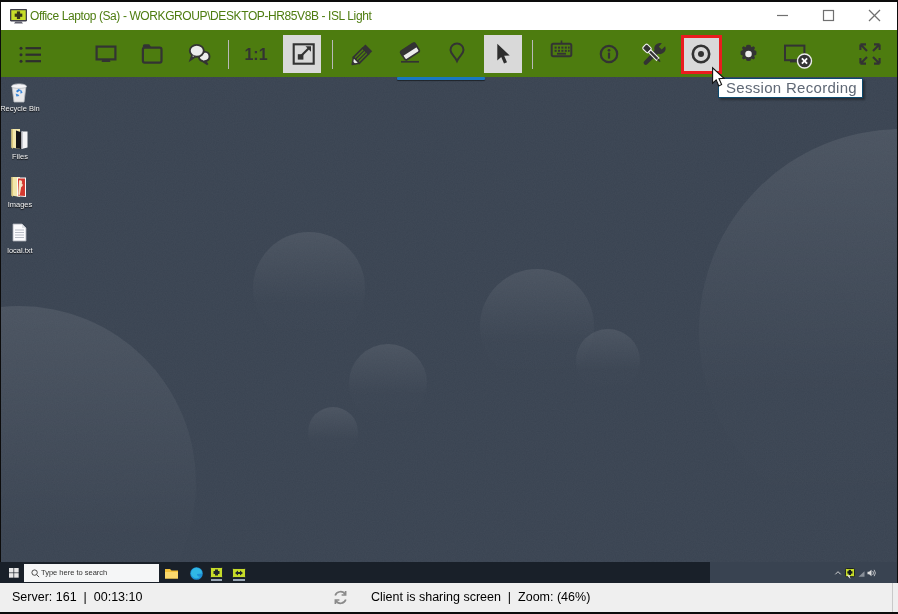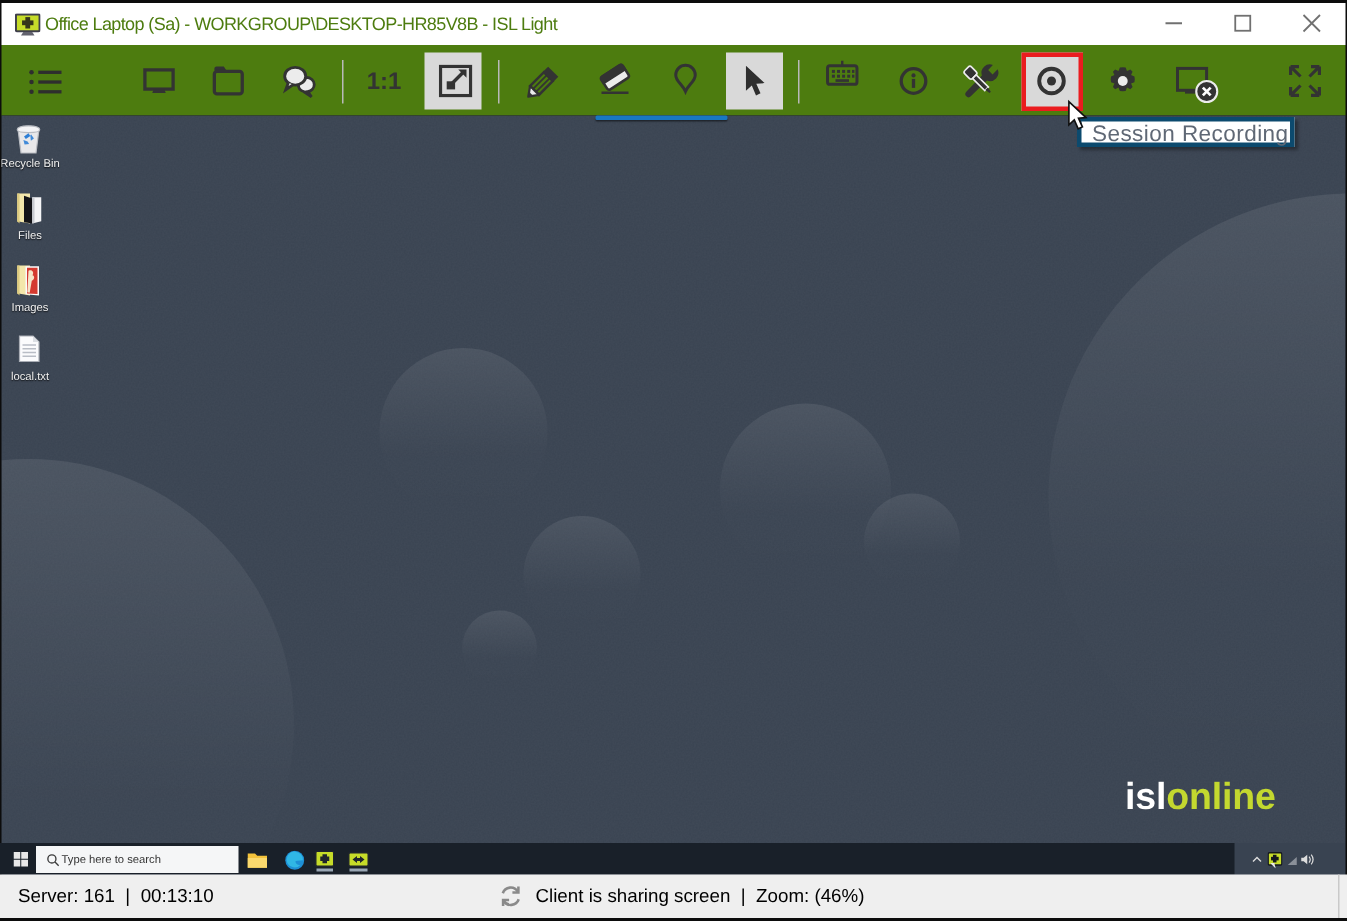--- a/index.html
+++ b/index.html
@@ -11,28 +11,28 @@
   
   #toolbar{left:1px;top:30px;width:896px;height:47px;background:#4d7c0f}
   .sep{top:40px;width:1px;height:29px;background:#b9b9b9}
   .pressed{background:#d9d9d9}
   
   #desktop{left:1px;top:77px;width:896px;height:539px;background:#394351;overflow:hidden}
   .dlabel{position:absolute;width:60px;left:-11px;text-align:center;font-size:7.5px;color:#f2f2f2;text-shadow:0 1px 1px rgba(0,0,0,0.9)}
   #logo{left:749px;top:440px;font-size:25px;font-weight:bold;letter-spacing:-0.1px;color:#ffffff}
   #logo span{color:#c3d82f}
   
-  #taskbar{left:0;top:562px;width:823px;height:21px;background:#192029}
+  #taskbar{left:0;top:562px;width:710px;height:21px;background:#192029}
   #searchbox{left:24px;top:2px;width:135px;height:18px;background:#f5f6f7;color:#333;font-size:7.5px;line-height:18px}
   
   #statusbar{left:0;top:583px;width:898px;height:29px;background:#efefef;font-size:12.5px;color:#000000}
   #statusbar .st{top:7px;white-space:nowrap}
   #bottomborder{left:0;top:612px;width:898px;height:2px;background:#0c0c0c}
   
-  #tooltip{left:718px;top:78px;width:145px;height:20px;background:#ffffff;border:3px solid #0c4a6e;box-shadow:2px 2px 2px rgba(0,0,0,0.35);box-sizing:border-box;font-size:15px;letter-spacing:0.3px;color:#5f6875;line-height:18px;padding-left:7px}
+  #tooltip{left:718px;top:78px;width:145px;height:20px;background:#ffffff;border:1px solid #0c4a6e;box-shadow:2px 2px 2px rgba(0,0,0,0.35);box-sizing:border-box;font-size:15px;letter-spacing:0.3px;color:#5f6875;line-height:18px;padding-left:7px}
 </style>
 </head>
 <body>
 <div id="root">
   <div class="abs" id="titlebar">
 
     <svg class="abs" style="left:9px;top:7px" width="17" height="15" viewBox="0 0 17 15">
       <rect x="0.6" y="0.6" width="15.8" height="11.2" rx="0.8" fill="#c6dc29" stroke="#3f3f4c" stroke-width="1.4"></rect>
       <rect x="6.9" y="2.4" width="3.2" height="7.6" fill="#35351b"></rect>
       <rect x="4.7" y="4.6" width="7.6" height="3.2" fill="#35351b"></rect>
@@ -233,21 +233,20 @@
       <path d="M1 1 L10 1 L14 5 L14 18 L1 18 Z" fill="#fbfbfd" stroke="#a9adb5" stroke-width="0.8"></path>
       <path d="M10 1 L10 5 L14 5 Z" fill="#dcdfe4"></path>
       <g stroke="#b9bdc6" stroke-width="1">
         <line x1="3" y1="7" x2="12" y2="7"></line>
           <line x1="3" y1="9.5" x2="12" y2="9.5"></line>
           <line x1="3" y1="12" x2="12" y2="12"></line>
           <line x1="3" y1="14.5" x2="12" y2="14.5"></line>
       </g>
     </svg>
     <div class="dlabel" style="top:169px">local.txt</div>
-    <div class="abs" id="logo">isl<span>online</span></div>
   </div>
 
   <div class="abs" id="taskbar">
 
     <svg class="abs" style="left:9px;top:6px" width="10" height="10" viewBox="0 0 12 12">
       <g fill="#e8e8e8">
         <rect x="0" y="0" width="5.4" height="5.4"></rect>
           <rect x="6.2" y="0" width="5.4" height="5.4"></rect>
         <rect x="0" y="6.2" width="5.4" height="5.4"></rect>
           <rect x="6.2" y="6.2" width="5.4" height="5.4"></rect>
@@ -303,21 +302,21 @@
   </div>
 
   <div class="abs" id="statusbar">
     <div class="abs st" style="left:12px">Server: 161 &nbsp;|&nbsp; 00:13:10</div>
     <svg class="abs" style="left:332px;top:6px" width="17" height="17" viewBox="0 0 17 17">
       <path d="M3.2 6.5 a5.5 5.5 0 0 1 10 -1" fill="none" stroke="#8a8a8a" stroke-width="1.7"></path>
       <path d="M13.6 2 L13.6 6 L9.6 6" fill="none" stroke="#8a8a8a" stroke-width="1.7"></path>
       <path d="M13.8 10.5 a5.5 5.5 0 0 1 -10 1" fill="none" stroke="#8a8a8a" stroke-width="1.7"></path>
       <path d="M3.4 15 L3.4 11 L7.4 11" fill="none" stroke="#8a8a8a" stroke-width="1.7"></path>
     </svg>
-    <div class="abs st" style="left:357px">Client is sharing screen &nbsp;|&nbsp; Zoom: (46%)</div>
+    <div class="abs st" style="left:371px">Client is sharing screen &nbsp;|&nbsp; Zoom: (46%)</div>
     <div class="abs" style="left:892px;top:0;width:1px;height:29px;background:#c9c9c9"></div>
   </div>
   <div class="abs" id="bottomborder"></div>
 
   <div class="abs" id="tooltip">Session Recording</div>
   <svg class="abs" style="left:710px;top:66px" width="15" height="23" viewBox="0 0 15 23">
     <path d="M2.6 1.8 L2.6 17.2 L6.2 13.9 L8.8 19.9 L11.6 18.6 L9 12.8 L14 12.4 Z" fill="#ffffff" stroke="#111" stroke-width="1.1"></path>
   </svg>
 </div>
 

